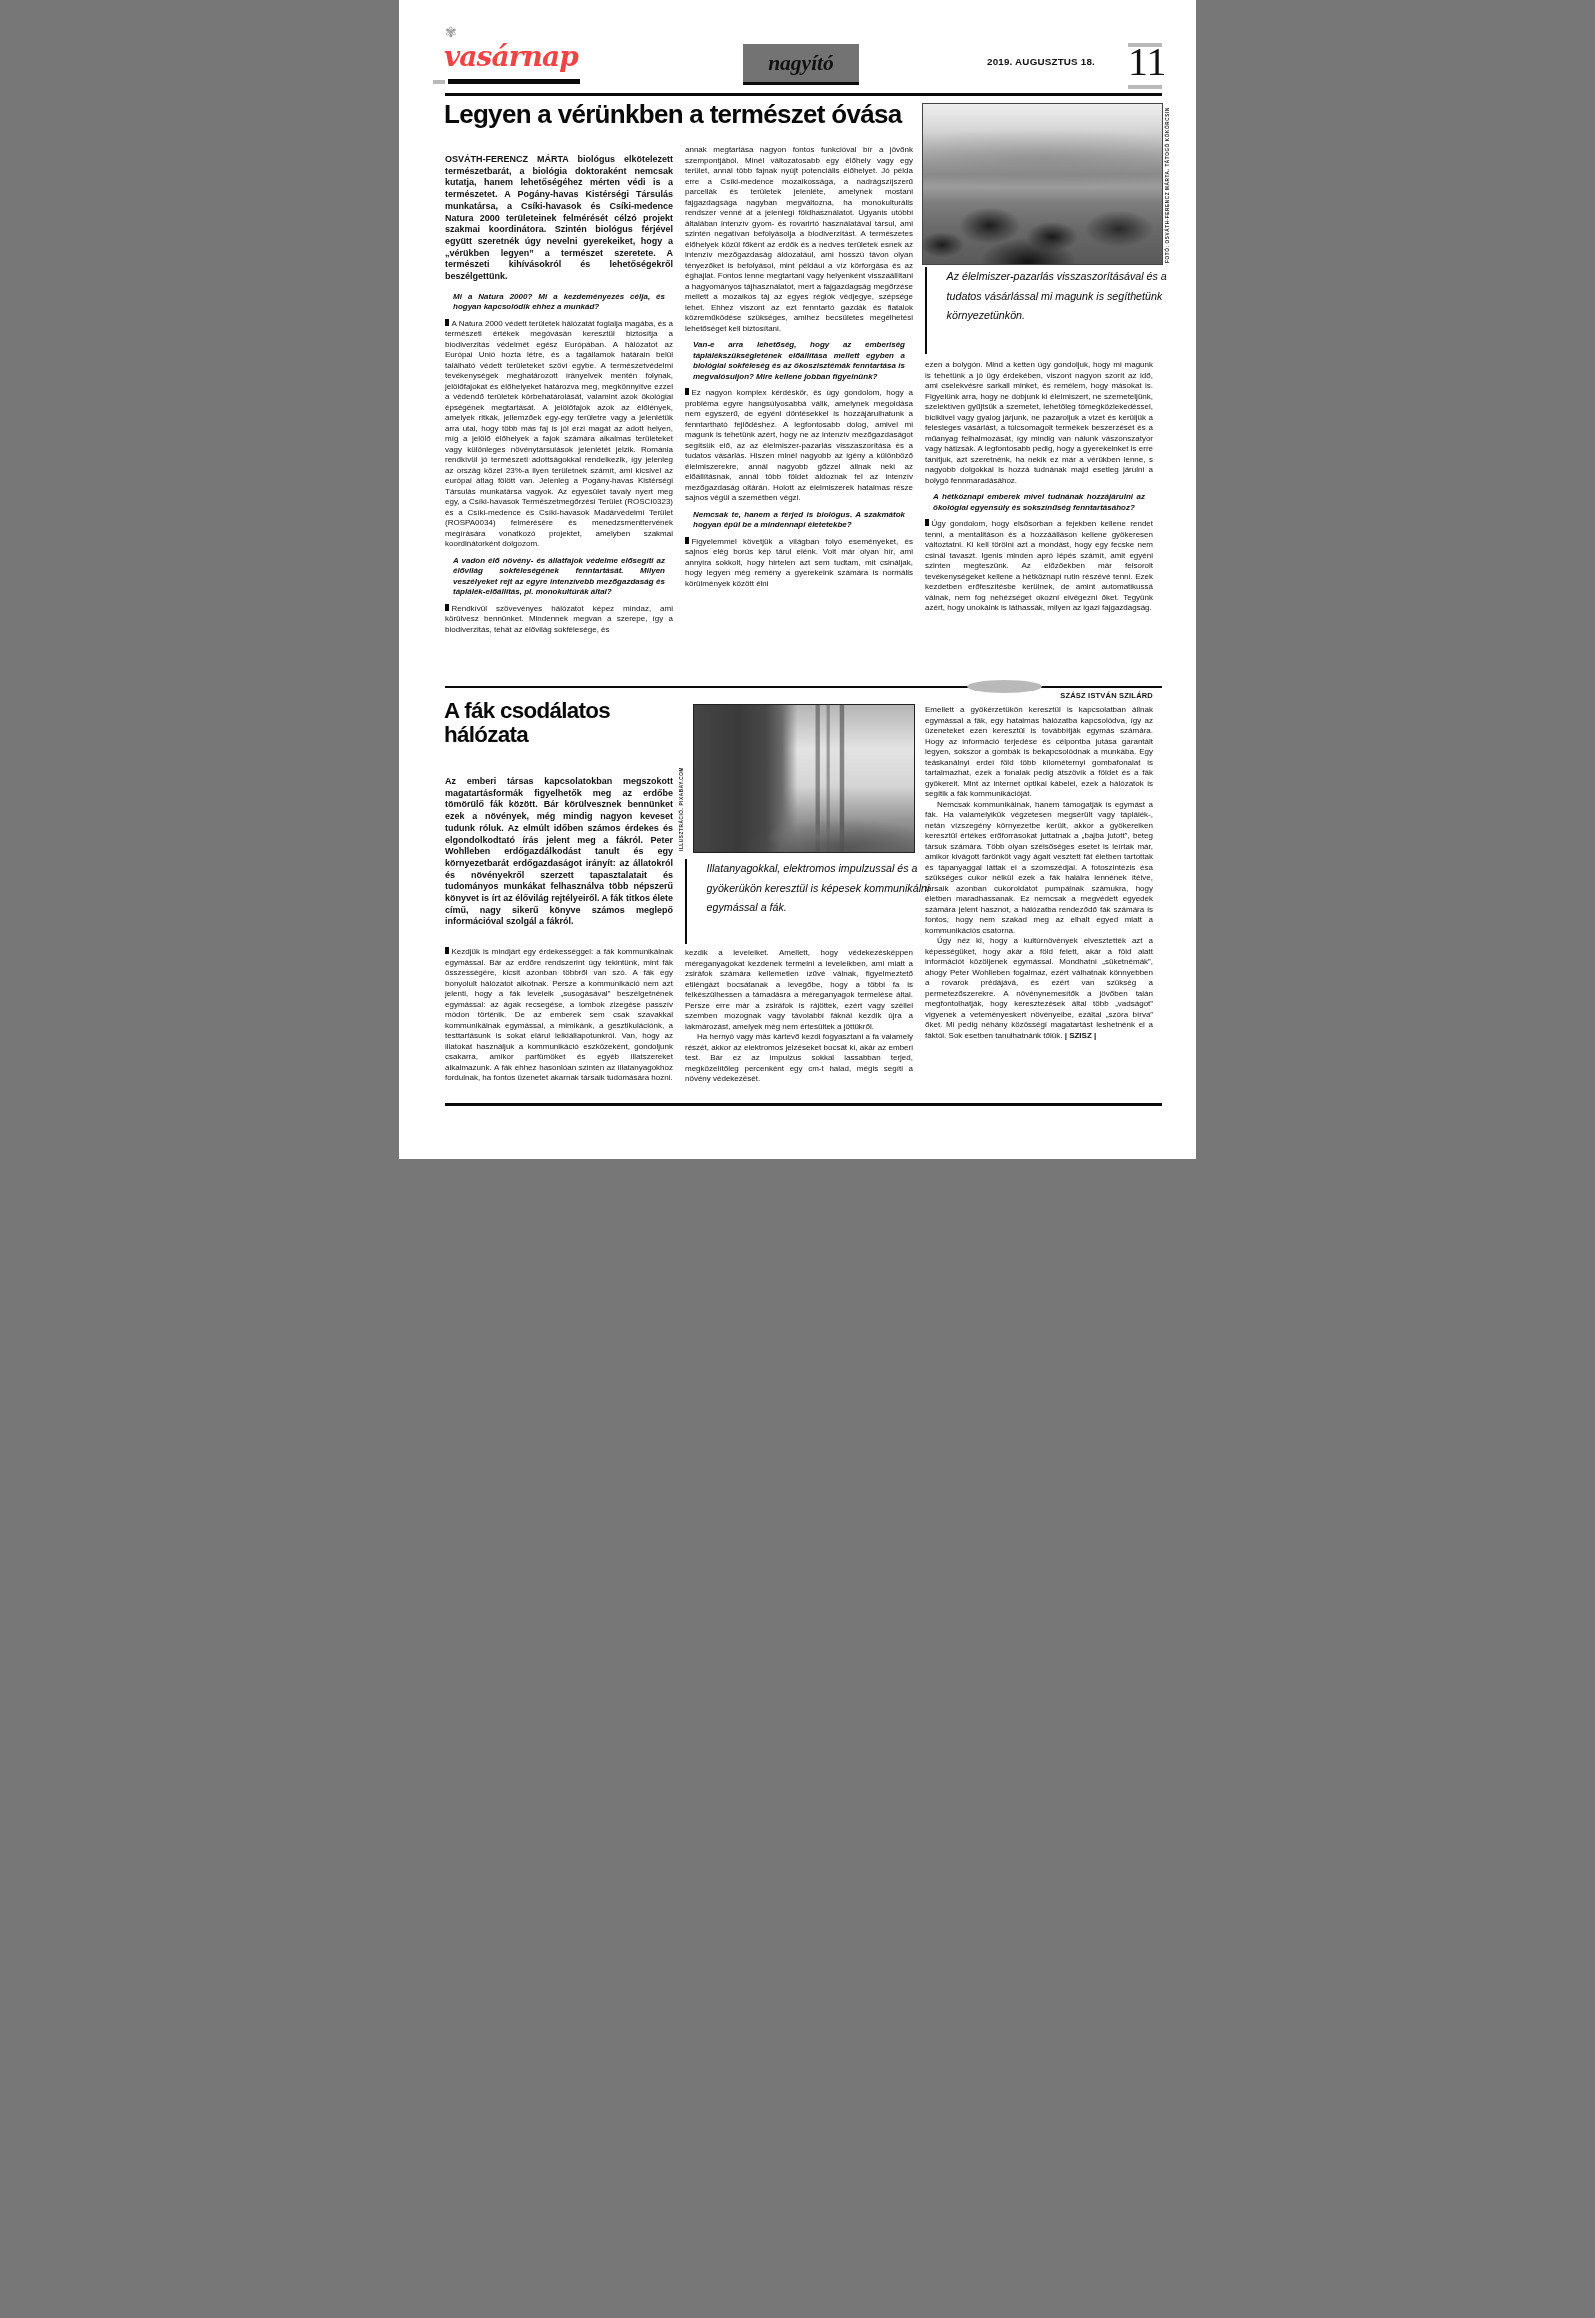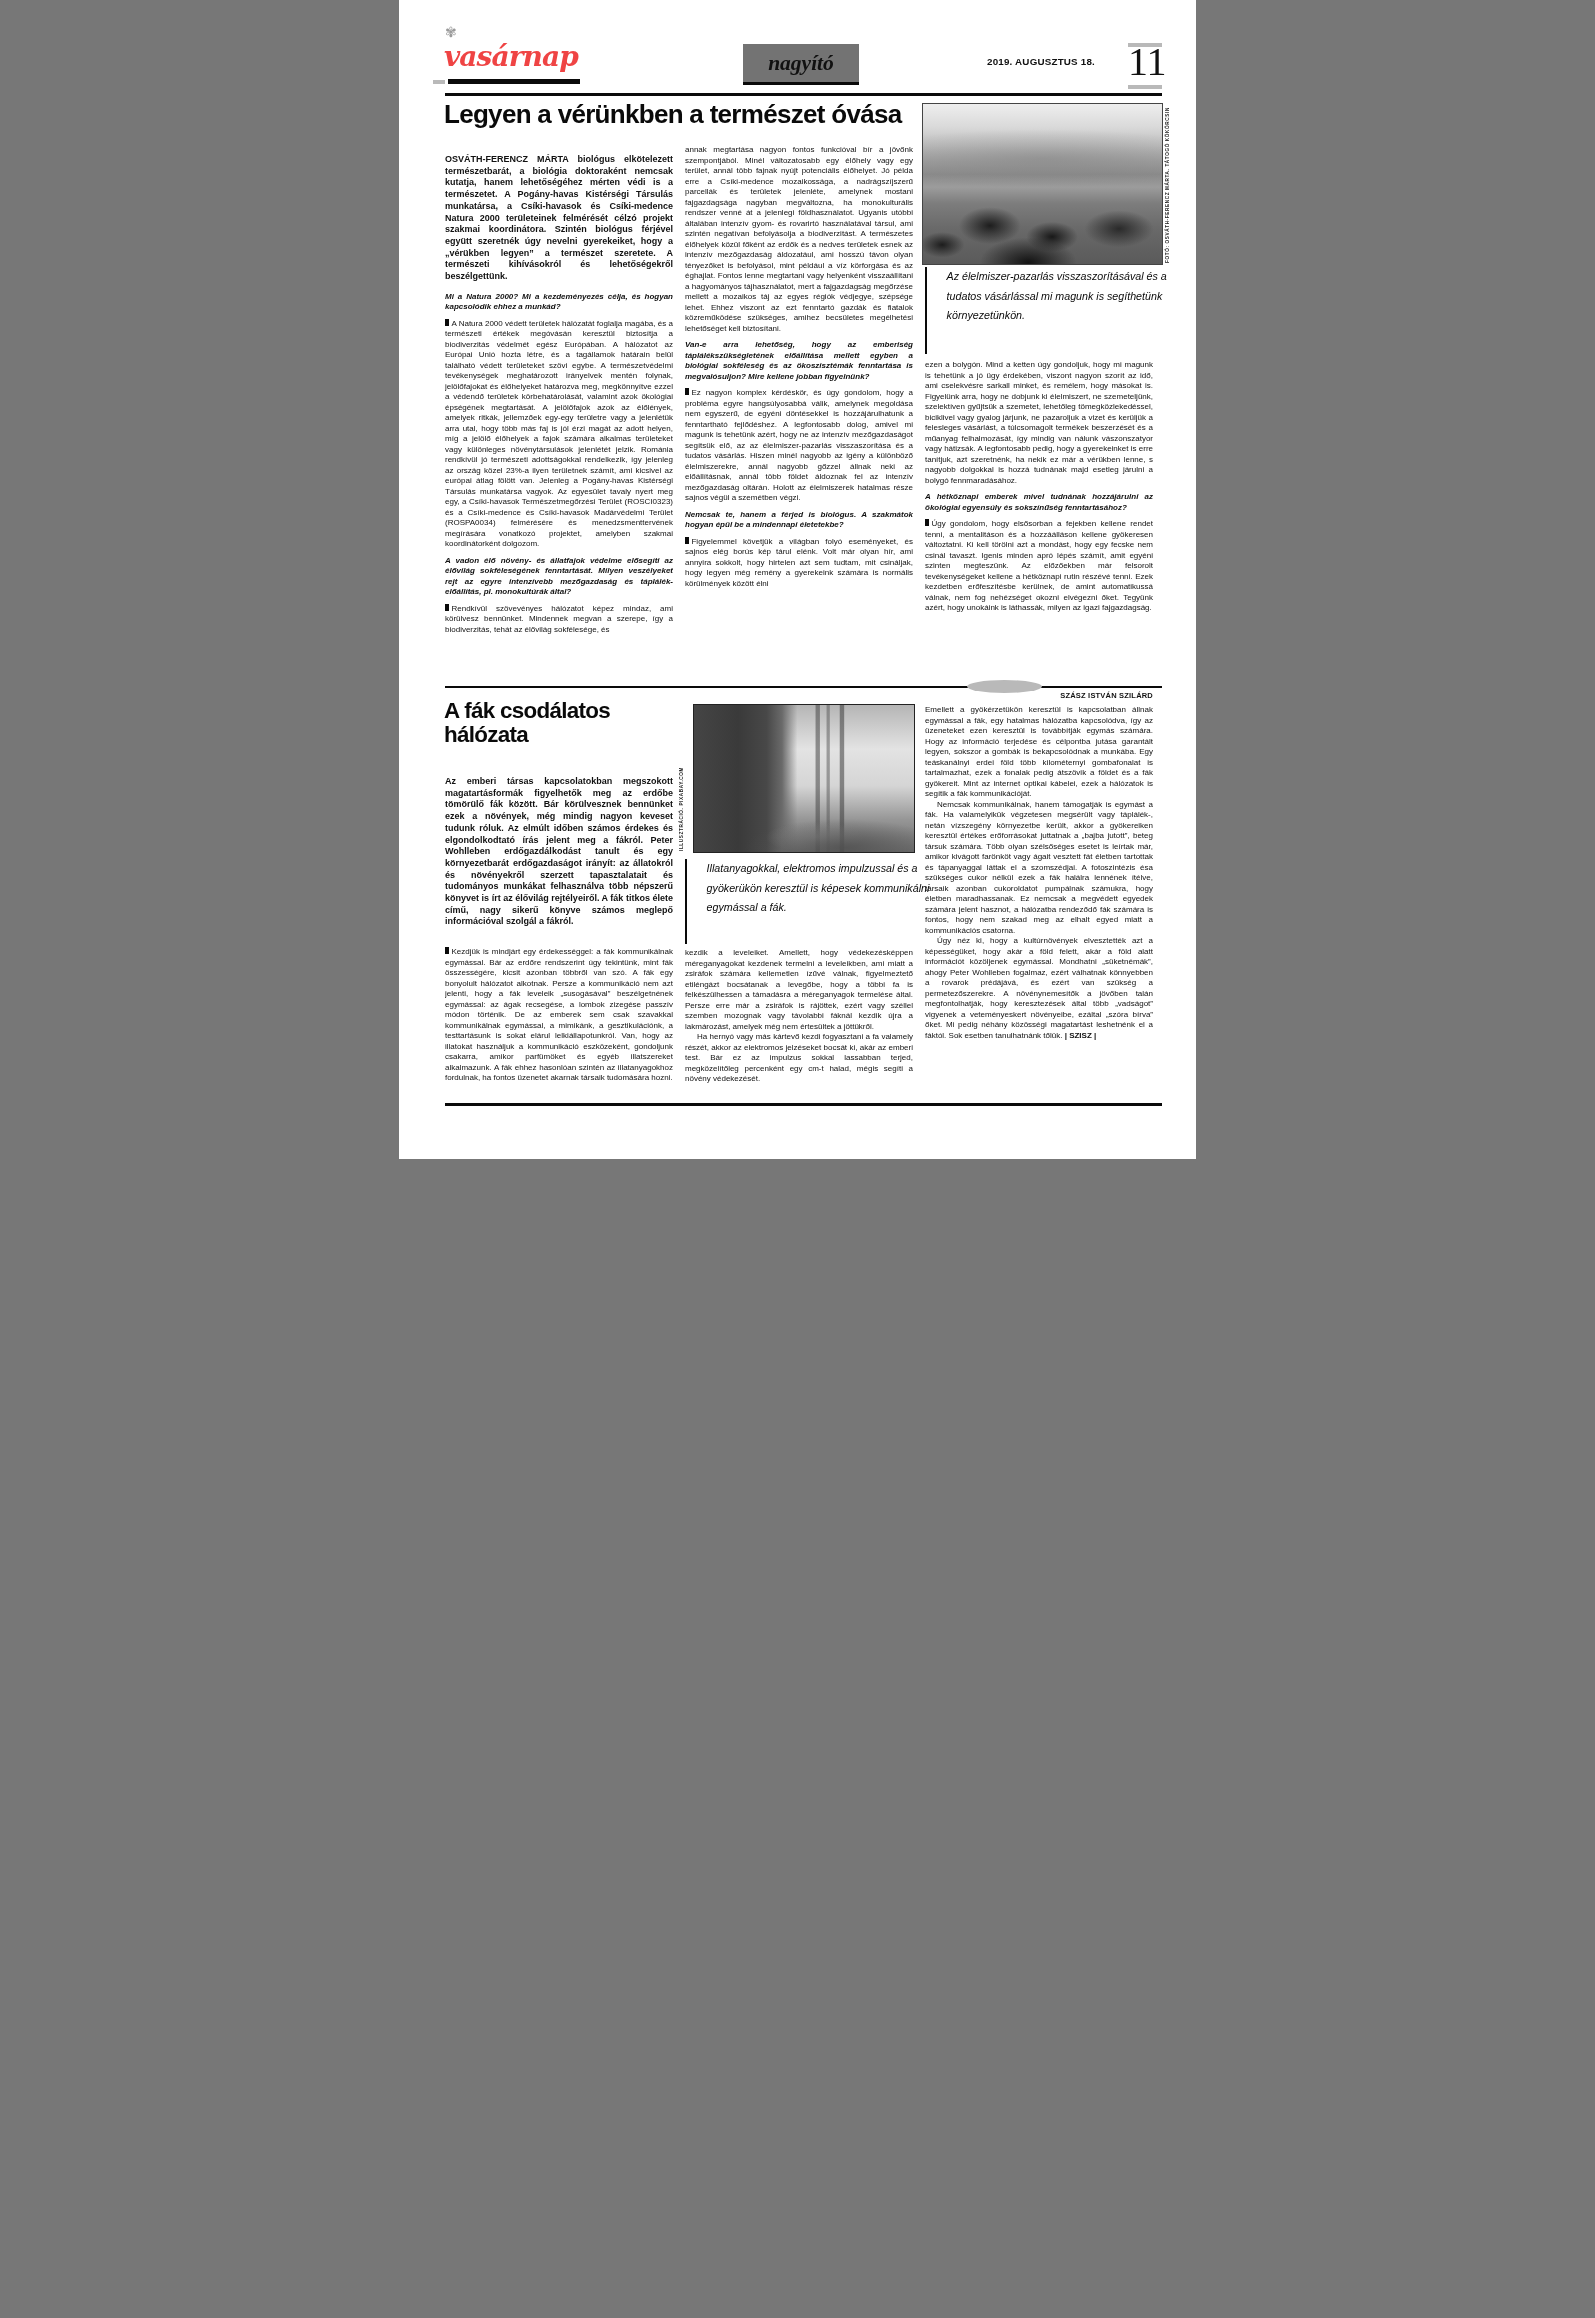--- a/index.html
+++ b/index.html
@@ -46,21 +46,21 @@
                       rgba(60,60,60,.55) 66.5% 68%, rgba(0,0,0,0) 68.5% 100%),
       linear-gradient(180deg,#b5b5b5 0%,#e3e3e3 30%,#d5d5d5 55%,#969696 78%,#6d6d6d 100%);}
   .vcredit{writing-mode:vertical-rl;transform:rotate(180deg);font-size:4.7px;font-weight:700;
         letter-spacing:0.6px;color:#222;white-space:nowrap;}
   #credit1{left:766px;top:103px;height:160px;}
   #credit2{left:280px;top:729px;height:122px;}
   
   .col{width:228px;overflow:hidden;}
   .body-text{font-size:8px;line-height:10.5px;text-align:justify;hyphens:auto;}
   .intro{font-size:9px;line-height:11.7px;font-weight:700;text-align:justify;}
-  .question{font-weight:700;font-style:italic;margin:6px 0;}
+  .question{font-weight:700;font-style:italic;margin:6px 8px;}
   .answer{margin:0 0 6px 0;}
   .indent{text-indent:12px;margin:0;}
   .lead-bar{display:inline-block;width:3.7px;height:7px;background:#0a0a0a;margin-right:2.8px;}
   #a1c1{left:46px;top:145px;height:533px;}
   #a1c2{left:286px;top:145px;height:533px;}
   #a1c3{left:526px;top:360px;height:308px;}
   
   .pq{border-left:2.8px solid #0a0a0a;padding-left:19.6px;font-style:italic;
       font-size:10.7px;line-height:19.6px;color:#0a0a0a;}
   #pq1{left:526px;top:267px;width:224px;height:87px;}

